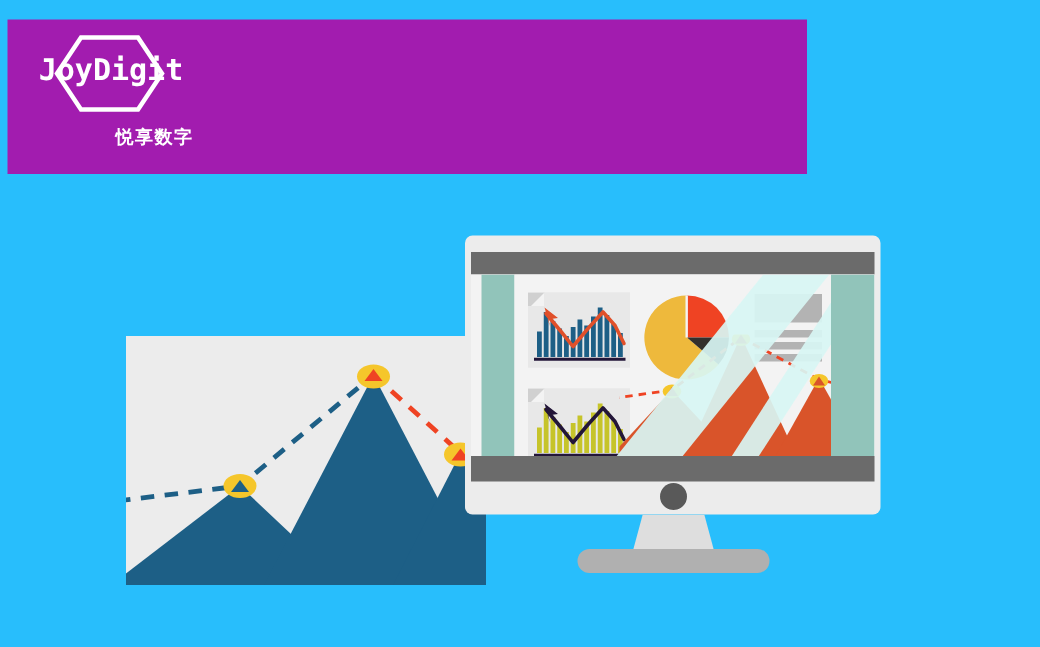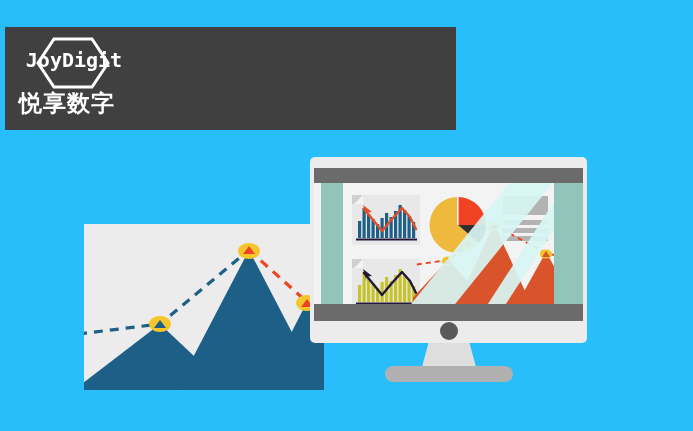--- a/index.html
+++ b/index.html
@@ -18,24 +18,24 @@
     width: 693px;
     height: 431px;
     background: #28beFC;
     overflow: hidden;
   }
 
   
   #header-banner {
     position: absolute;
     left: 5px;
-    top: 27px;
-    width: 451px;
+    top: 13px;
+    width: 533px;
     height: 103px;
-    background: #404040;
+    background: #a21caf;
   }
   #brand-logo {
     position: absolute;
     left: 14px;
     top: 8px;
     width: 110px;
     height: 88px;
   }
   #hex-mark {
     position: absolute;
@@ -57,24 +57,24 @@
     font-weight: bold;
     letter-spacing: 0px;
     line-height: 22px;
     white-space: nowrap;
   }
   #logo-subtitle {
     position: absolute;
     left: 0px;
     top: 58px;
     width: 110px;
-    text-align: left;
+    text-align: right;
     color: #ffffff;
-    font-family: Liberation Mono, monospace;
-    font-size: 23px;
+    font-family: Liberation Sans, sans-serif;
+    font-size: 12px;
     font-weight: bold;
     letter-spacing: 1px;
     line-height: 24px;
     white-space: nowrap;
   }
   #banner-title {
     position: absolute;
     left: 131px;
     top: 14px;
     color: #ffffff;

